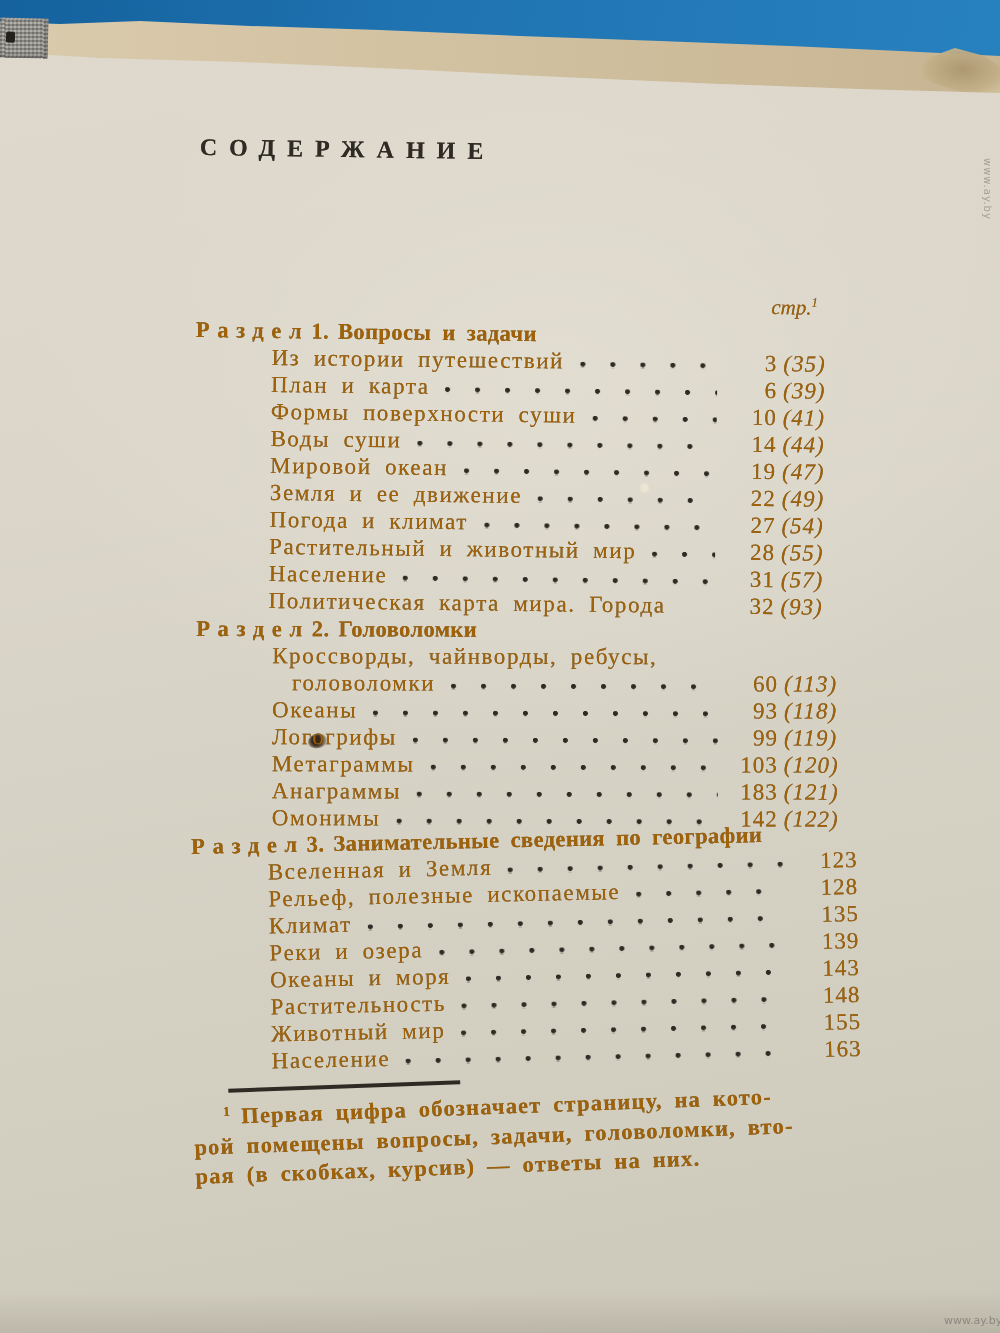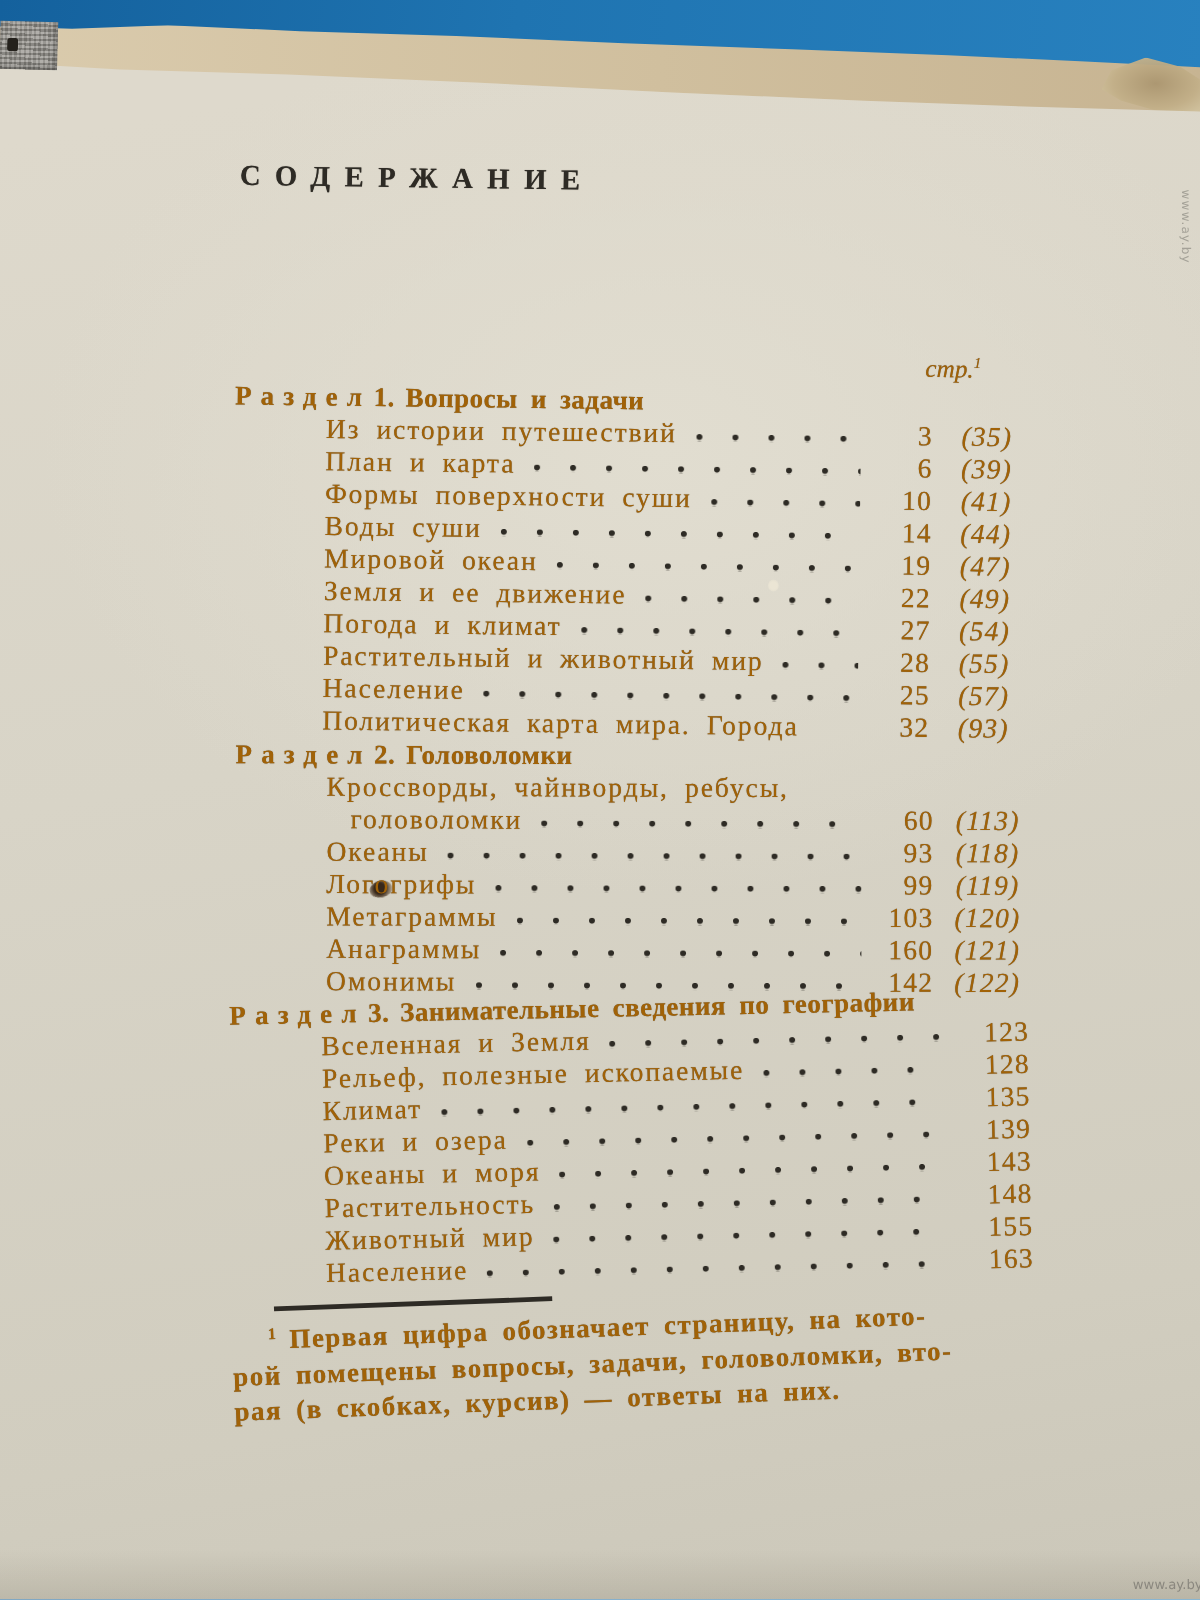--- a/index.html
+++ b/index.html
@@ -77,21 +77,21 @@
   .row{display:flex;height:27px;line-height:27px;padding-left:76px;
     letter-spacing:1.6px;word-spacing:6px;white-space:nowrap}
   .row.indent2{padding-left:96px}
   .lab{flex:none}
   .leader{flex:1 1 auto;margin:0 10px 0 12px}
   .leader.dotted{
     background-image:radial-gradient(circle at 2.4px 2.4px,#2e2b25 2.1px,rgba(0,0,0,0) 2.9px);
     background-size:30px 6px;background-repeat:repeat-x;background-position:4px calc(100% - 7px);
   }
   .col-page{flex:none;width:50px;text-align:right;letter-spacing:1px}
-  .col-ans{flex:none;width:78px;margin-left:6px;text-align:center;font-style:italic;letter-spacing:1px}
+  .col-ans{flex:none;width:78px;margin-left:6px;text-align:left;font-style:italic;letter-spacing:1px}
   .no-ans .col-page{width:64px}
   .footnote{margin-top:6px;transform:rotate(-2.1deg);transform-origin:0 100%;
     font-weight:bold;font-size:22.5px;letter-spacing:1.2px;word-spacing:5px}
   .fn-rule{width:232px;height:4px;background:#2e2b25;margin:14px 0 9px 36px}
   .footnote p{margin:0;line-height:29.5px;white-space:nowrap}
   .footnote p.first{padding-left:30px}
   .footnote sup{margin-right:10px}
   
   .wm{font-family:"DejaVu Sans",sans-serif;pointer-events:none}
   .wm-v{position:absolute;left:993px;top:158px;transform:rotate(90deg);transform-origin:0 0;
@@ -166,21 +166,21 @@
         </div>
         <div class="row">
           <span class="lab">Растительный и животный мир</span>
           <span class="leader dotted"></span>
           <span class="col-page">28</span>
           <span class="col-ans">(55)</span>
         </div>
         <div class="row">
           <span class="lab">Население</span>
           <span class="leader dotted"></span>
-          <span class="col-page">25</span>
+          <span class="col-page">31</span>
           <span class="col-ans">(57)</span>
         </div>
         <div class="row">
           <span class="lab">Политическая карта мира. Города</span>
           <span class="leader"></span>
           <span class="col-page">32</span>
           <span class="col-ans">(93)</span>
         </div>
       </div>
       <div class="section sec1">
@@ -208,21 +208,21 @@
         </div>
         <div class="row">
           <span class="lab">Метаграммы</span>
           <span class="leader dotted"></span>
           <span class="col-page">103</span>
           <span class="col-ans">(120)</span>
         </div>
         <div class="row">
           <span class="lab">Анаграммы</span>
           <span class="leader dotted"></span>
-          <span class="col-page">160</span>
+          <span class="col-page">183</span>
           <span class="col-ans">(121)</span>
         </div>
         <div class="row">
           <span class="lab">Омонимы</span>
           <span class="leader dotted"></span>
           <span class="col-page">142</span>
           <span class="col-ans">(122)</span>
         </div>
       </div>
       <div class="section sec2 no-ans">

